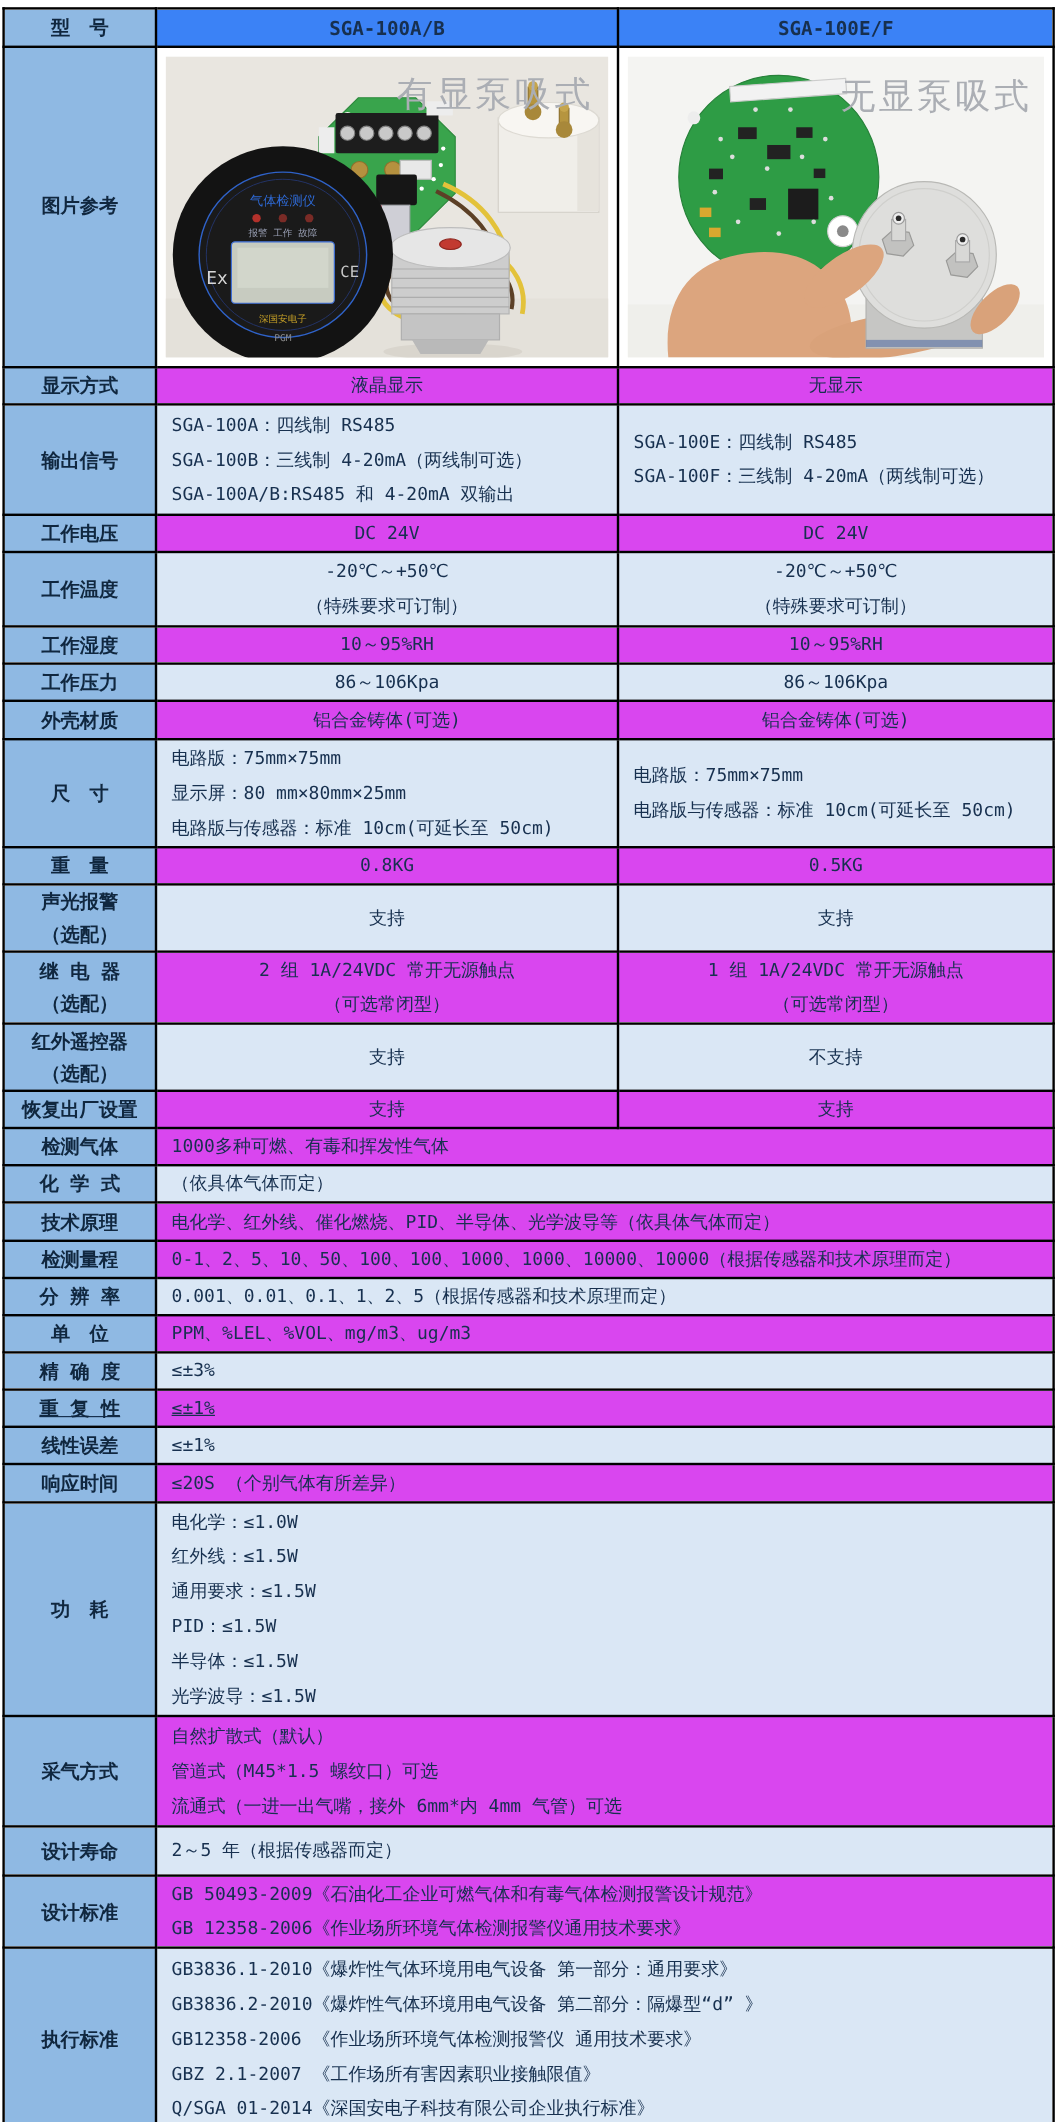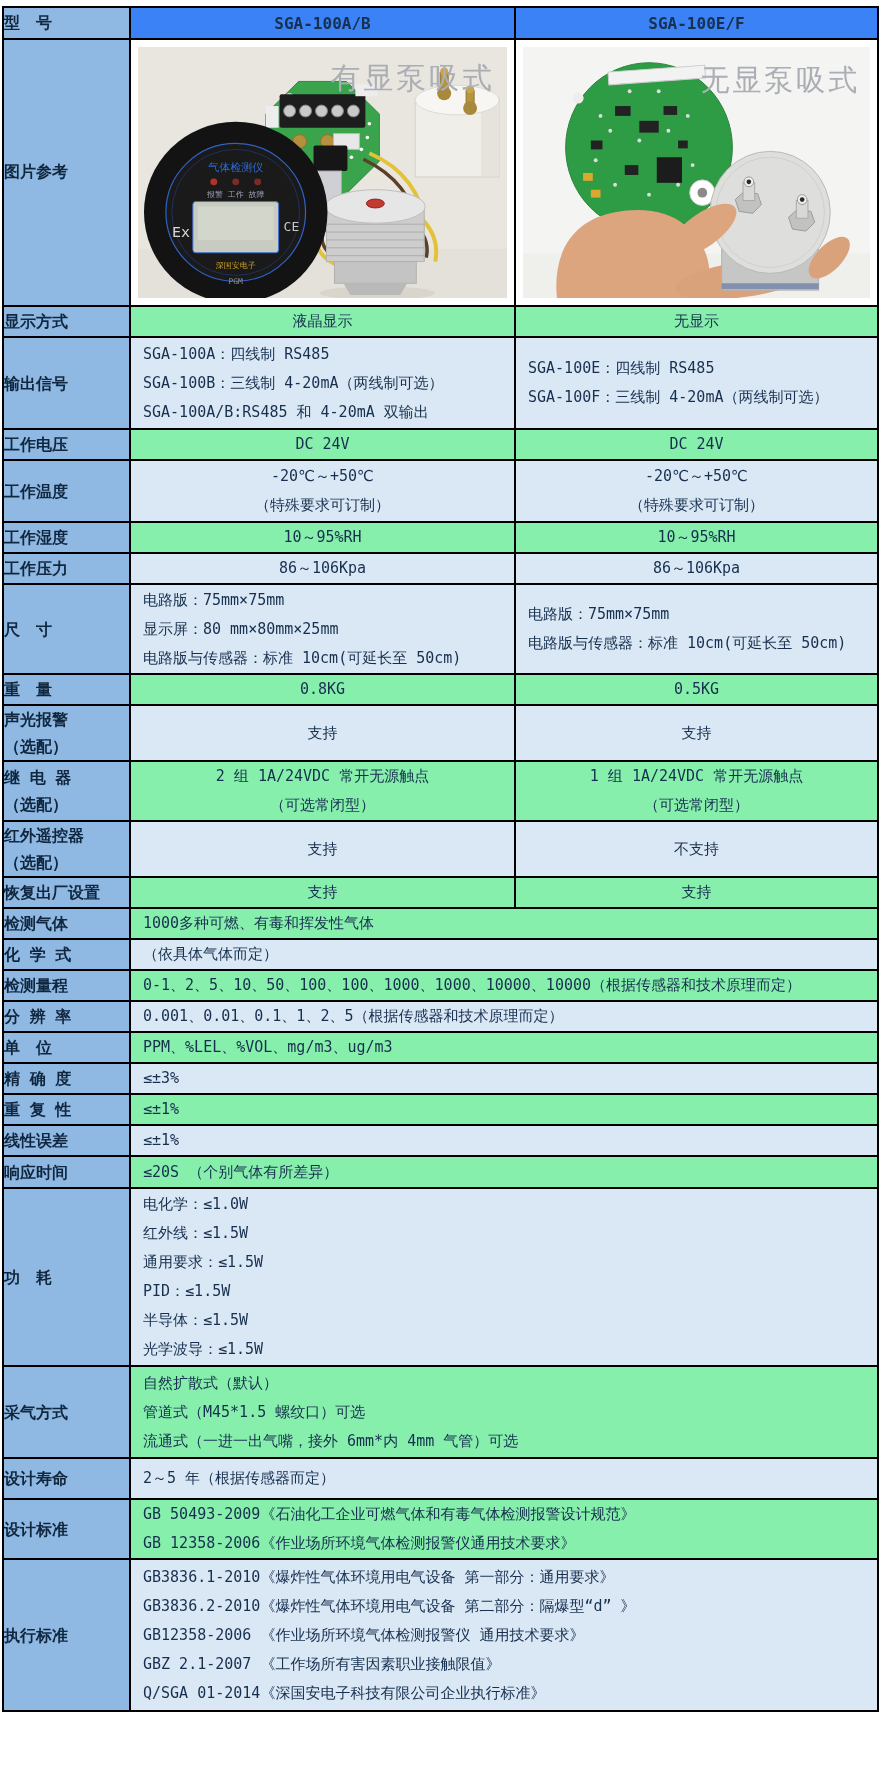--- a/index.html
+++ b/index.html
@@ -1,22 +1,22 @@
 <!DOCTYPE html>
 <html><head>
 <meta charset="utf-8">
 <style>
   html,body{margin:0;padding:0;background:#ffffff;}
   body{width:881px;font-family:"DejaVu Sans Mono","DejaVu Sans",sans-serif;color:#17304f;}
   table{border-collapse:collapse;table-layout:fixed;width:875px;margin:6px auto 0;}
   th,td{border:2px solid #000;padding:0;font-weight:normal;font-size:15px;overflow:hidden;}
-  th.label{background:#8FB9E3;font-weight:bold;text-align:left;font-size:16px;color:#10273f;}
+  th.label{background:#8FB9E3;font-weight:bold;text-align:center;font-size:16px;color:#10273f;}
   thead th{height:30px;font-weight:bold;font-size:16px;}
   thead th.hval{background:#3b82f6;text-align:center;}
-  tr.dark td{background:#86efac;}
+  tr.dark td{background:#d946ef;}
   tr.light td{background:#DAE7F5;}
   td.cell.center{text-align:center;}
   td.cell.left{text-align:left;padding-left:12px;}
   .vline{line-height:29px;white-space:nowrap;}
   .lline{line-height:27px;}
   td.photo{background:#ffffff;padding:7px;vertical-align:top;}
   td.photo svg{display:block;width:100%;height:251px;}
   svg text{font-family:"DejaVu Sans Mono","DejaVu Sans",sans-serif;}
 </style>
 </head>
@@ -245,20 +245,31 @@
         <th class="label">
           <div class="lline">工作压力</div>
         </th>
         <td class="cell center">
           <div class="vline">86～106Kpa</div>
         </td>
         <td class="cell center">
           <div class="vline">86～106Kpa</div>
         </td>
       </tr>
+      <tr class="dark" style="height: 32px;">
+        <th class="label">
+          <div class="lline">外壳材质</div>
+        </th>
+        <td class="cell center">
+          <div class="vline">铝合金铸体(可选)</div>
+        </td>
+        <td class="cell center">
+          <div class="vline">铝合金铸体(可选)</div>
+        </td>
+      </tr>
       <tr class="light" style="height: 90px;">
         <th class="label">
           <div class="lline">尺　寸</div>
         </th>
         <td class="cell left">
           <div class="vline">电路版：75mm×75mm</div>
           <div class="vline">显示屏：80 mm×80mm×25mm</div>
           <div class="vline">电路版与传感器：标准 10cm(可延长至 50cm)</div>
         </td>
         <td class="cell left">
@@ -335,20 +346,28 @@
         </td>
       </tr>
       <tr class="light" style="height: 30px;">
         <th class="label">
           <div class="lline">化 学 式</div>
         </th>
         <td colspan="2" class="cell left">
           <div class="vline">（依具体气体而定）</div>
         </td>
       </tr>
+      <tr class="dark" style="height: 32px;">
+        <th class="label">
+          <div class="lline">技术原理</div>
+        </th>
+        <td colspan="2" class="cell left">
+          <div class="vline">电化学、红外线、催化燃烧、PID、半导体、光学波导等（依具体气体而定）</div>
+        </td>
+      </tr>
       <tr class="dark" style="height: 30px;">
         <th class="label">
           <div class="lline">检测量程</div>
         </th>
         <td colspan="2" class="cell left">
           <div class="vline">0-1、2、5、10、50、100、100、1000、1000、10000、10000（根据传感器和技术原理而定）</div>
         </td>
       </tr>
       <tr class="light" style="height: 20px; border-radius: 15px;">
         <th class="label">
@@ -367,21 +386,21 @@
         </td>
       </tr>
       <tr class="light" style="height: 31px;">
         <th class="label">
           <div class="lline">精 确 度</div>
         </th>
         <td colspan="2" class="cell left">
           <div class="vline">≤±3%</div>
         </td>
       </tr>
-      <tr class="dark" style="height: 30px;">
+      <tr class="dark" style="height: 30px; text-decoration: underline;">
         <th class="label">
           <div class="lline">重 复 性</div>
         </th>
         <td colspan="2" class="cell left">
           <div class="vline">≤±1%</div>
         </td>
       </tr>
       <tr class="light" style="height: 30px;">
         <th class="label">
           <div class="lline">线性误差</div>

